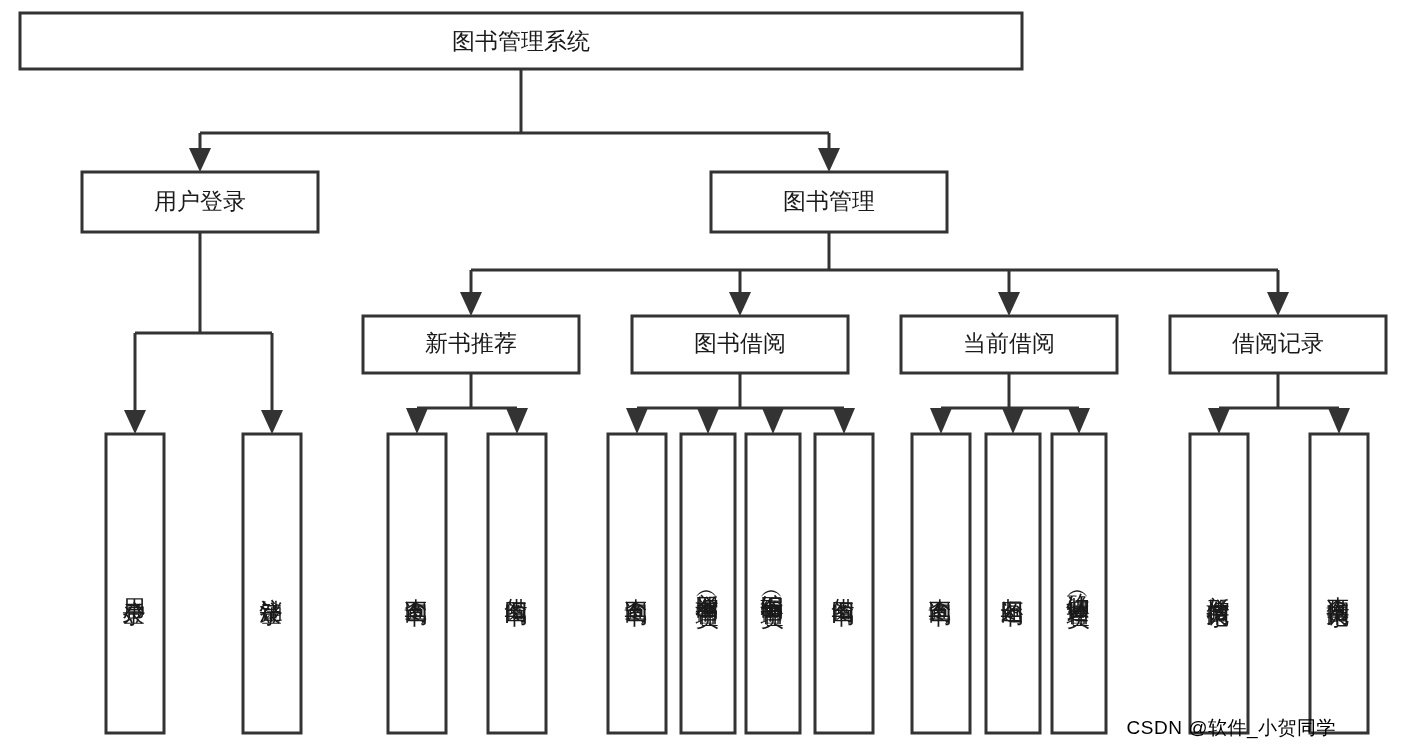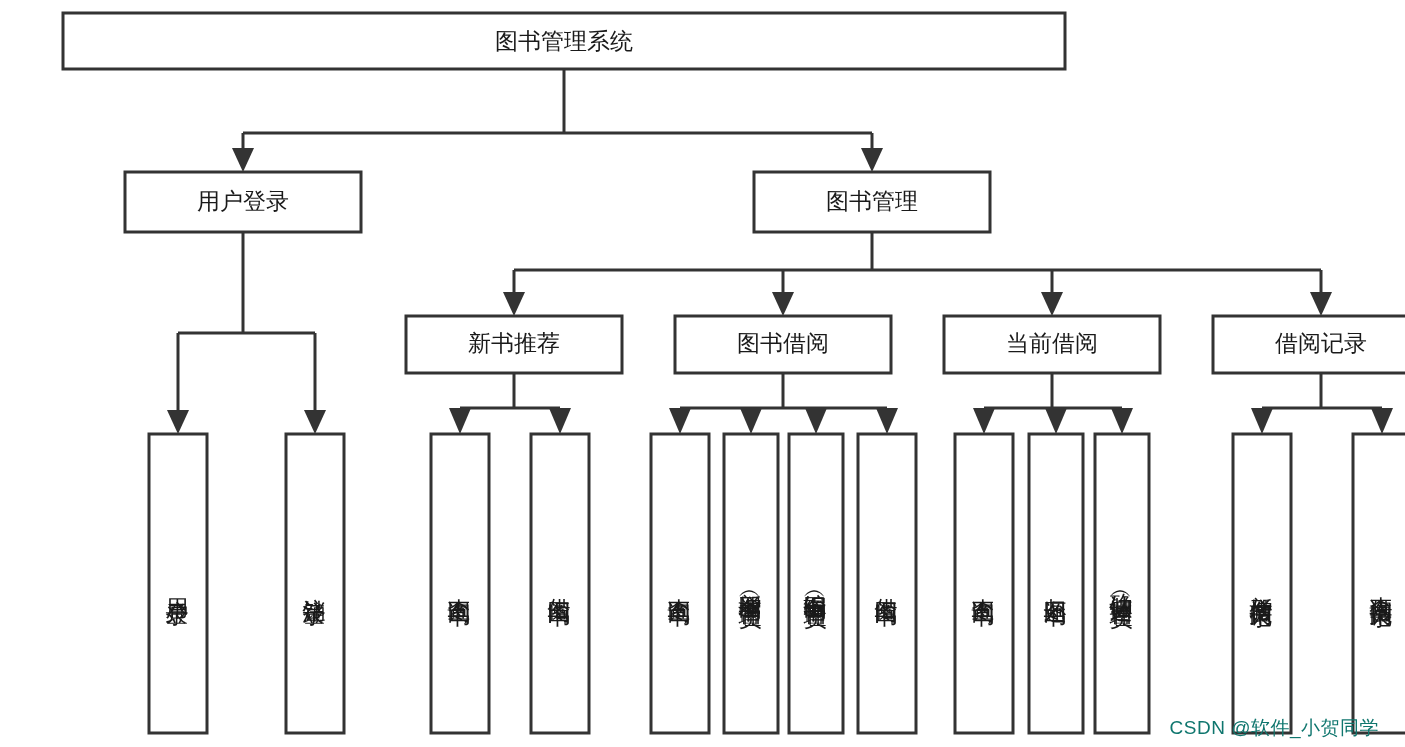--- a/index.html
+++ b/index.html
@@ -14,21 +14,20 @@
     font-family: "Liberation Sans", "DejaVu Sans", sans-serif;
     overflow: hidden;
     position: relative;
   }
   #diagram-root {
     position: absolute;
     left: 0;
     top: 0;
     width: 1344px;
     height: 747px;
-    padding-left: 43px;
   }
   svg.flow {
     display: block;
     width: 1405px;
     height: 747px;
   }
   .node-rect {
     fill: #ffffff;
     stroke: #333333;
     stroke-width: 3;
@@ -66,21 +65,21 @@
     letter-spacing: 2px;
     white-space: nowrap;
     text-align: center;
   }
   .watermark {
     position: absolute;
     right: 8px;
     bottom: 6px;
     font-family: "Liberation Sans", "DejaVu Sans", sans-serif;
     font-size: 19px;
-    color: #0f766e;
+    color: #000000;
     letter-spacing: 0.5px;
     white-space: nowrap;
     pointer-events: none;
     user-select: none;
   }
 </style>
 </head>
 <body>
 
 <div id="diagram-root">

